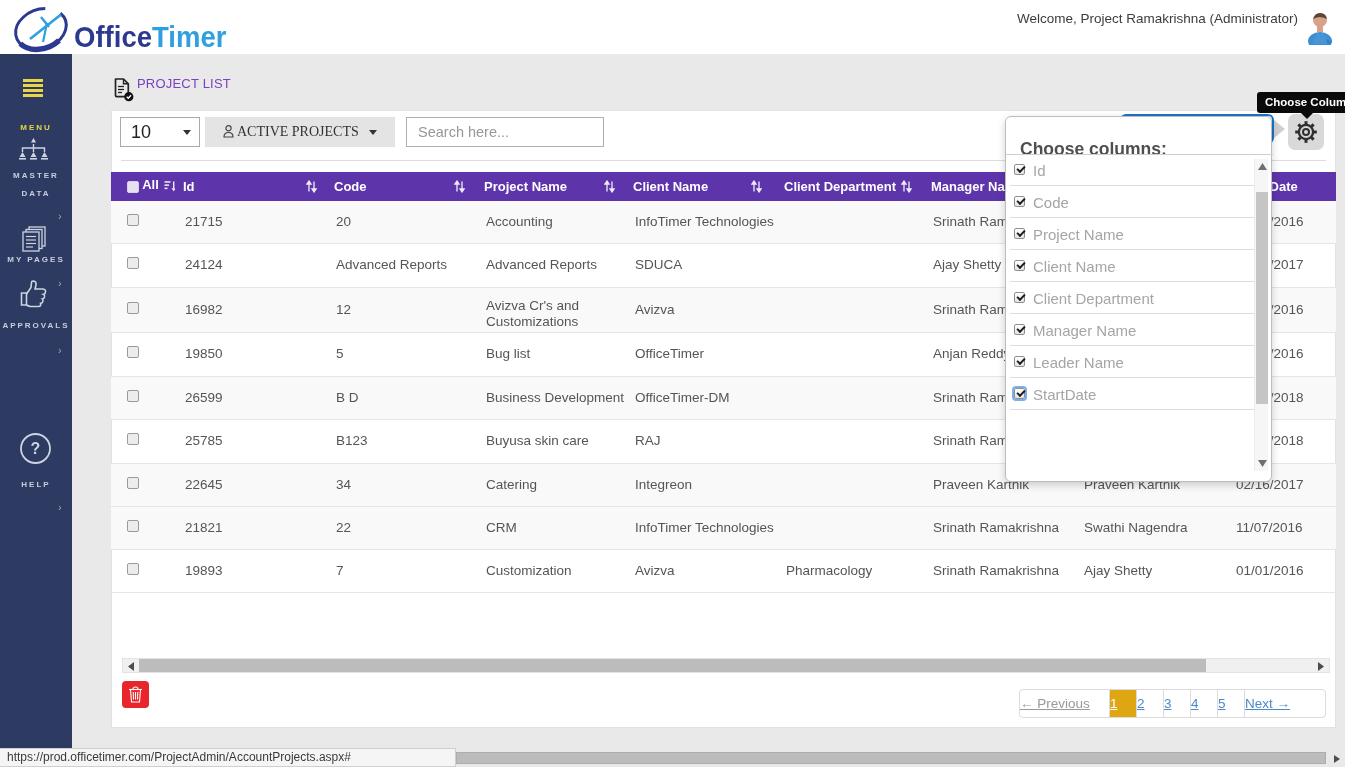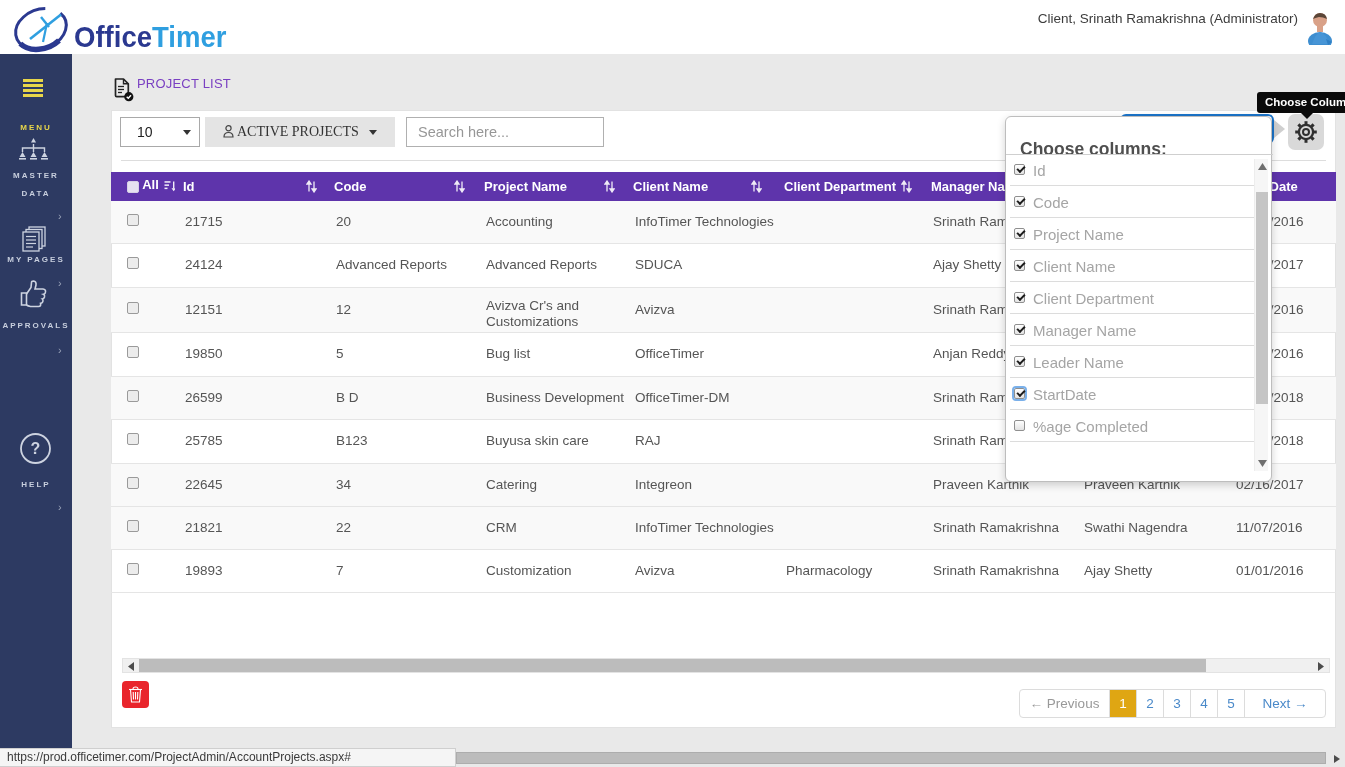--- a/index.html
+++ b/index.html
@@ -17,21 +17,21 @@
 .sb-chev { left:58px; color:#9aa3b8; font-size:11px; font-family:"Liberation Sans",sans-serif; }
 
 
 #contentbg { left:72px; top:54px; width:1273px; height:696px; background:#e9e9e9; }
 
 #pagetitle { left:137px; top:76px; font-size:13px; font-weight:normal; letter-spacing:0.2px; color:#7a40c2; }
 
 
 #card { left:111px; top:110px; width:1225px; height:618px; background:#fff; border:1px solid #e2e2e2; }
 
-#sel10 { left:120px; top:117px; width:80px; height:30px; background:#fff; border:1px solid #a9a9a9; font-size:14px; color:#222; line-height:28px; padding-left:16px; }
+#sel10 { left:120px; top:117px; width:80px; height:30px; background:#fff; border:1px solid #a9a9a9; font-size:18px; color:#222; line-height:28px; padding-left:10px; }
 #sel10 .arr { position:absolute; right:8px; top:12px; width:0; height:0; border-left:4px solid transparent; border-right:4px solid transparent; border-top:5px solid #333; }
 #btn-active { left:205px; top:117px; width:190px; height:30px; background:#e4e4e4; font-family:"Liberation Serif",serif; font-size:14px; color:#333; text-align:center; line-height:29px; }
 #btn-active .arr { display:inline-block; width:0; height:0; border-left:4.5px solid transparent; border-right:4.5px solid transparent; border-top:5.5px solid #333; margin-left:10px; vertical-align:middle; }
 #search { left:406px; top:117px; width:198px; height:30px; background:#fff; border:1px solid #b0b0b0; font-size:14.5px; color:#979797; line-height:28px; padding-left:11px; }
 #ctl-divider { left:121px; top:160px; width:1205px; height:1px; background:#ddd; }
 
 
 #tbl { left:111px; top:172px; width:1225px; border-collapse:collapse; table-layout:fixed; }
 #tbl th { background:#5e34ab; color:#fff; font-size:13px; font-weight:bold; text-align:left; padding:0 0 0 8px; height:29px; position:relative; }
 #tbl td { font-size:13.5px; color:#555; padding:0 4px 0 10px; vertical-align:middle; border-bottom:1px solid #e5e5e5; line-height:16px; white-space:nowrap; overflow:hidden; }
@@ -40,21 +40,21 @@
 #tbl tr.odd td { background:#f9f9f9; }
 .cb { display:inline-block; width:12px; height:12px; border:1px solid #9a9a9a; border-radius:2px; background:#ececec; }
 .cb-h { display:inline-block; width:12px; height:12px; border:1px solid #d6d0e6; border-radius:2px; background:#e6e1f1; vertical-align:-2px; }
 .sorticon { position:absolute; top:8px; }
 
 
 #hscroll { left:122px; top:658px; width:1208px; height:15px; background:#f0f0f0; border:1px solid #e3e3e3; }
 #hscroll .thumb { position:absolute; left:16px; top:0px; width:1067px; height:13px; background:#bcbcbc; }
 #btn-del { left:122px; top:681px; width:27px; height:27px; background:#e9252c; border-radius:4px; }
 #pager { left:1019px; top:689px; height:29px; border:1px solid #dcdcdc; border-radius:4px; background:#fff; font-size:13.5px; }
-#pager .pg { float:left; height:27px; line-height:27px; text-align:center; border-right:1px solid #dcdcdc; color:#4a89c9; }
+#pager .pg { float:left; height:27px; line-height:27px; text-align:left; border-right:1px solid #dcdcdc; color:#4a89c9;text-decoration:underline; }
 #pager .pg:last-child { border-right:none; }
 
 
 #bluebox { left:1120px; top:114px; width:154px; height:30px; border:2px solid #1b74c9; border-radius:6px; background:#fff; z-index:40; }
 #popover-arrow { left:1274px; top:120px; width:0; height:0; border-top:9px solid transparent; border-bottom:9px solid transparent; border-left:11px solid #cfcfcf; z-index:41; }
 #popup { left:1005px; top:116px; width:267px; height:366px; background:#fff; border:1px solid #bdbdbd; border-radius:6px; box-shadow:0 3px 9px rgba(0,0,0,0.18); z-index:50; }
 #popup h3 { position:absolute; left:14px; top:22px; font-size:17.5px; font-weight:bold; color:#4f4f4f; }
 #popup .tdiv { position:absolute; left:0; top:37px; width:267px; height:1px; background:#cfcfcf; }
 .pitem { position:absolute; left:0; width:240px; height:32px; }
 .pitem .lbl { position:absolute; left:27px; top:8px; font-size:15px; color:#a5a5a5; }
@@ -82,21 +82,21 @@
 <svg class="abs" style="left:0px;top:0px;z-index:6" width="290" height="54" viewBox="0 0 290 54">
   <g fill="none">
     <path d="M 45.3 8.6 A 26 19.5 -20 1 0 60.3 13.2" stroke="#2b3990" stroke-width="3"></path>
     <path d="M 20.3 43.6 A 26 19.5 -20 0 0 59 40.4" stroke="#2b3990" stroke-width="5.5"></path>
     <line x1="30" y1="39" x2="61" y2="14.5" stroke="#2f9fe0" stroke-width="2.6"></line>
     <line x1="41" y1="17" x2="49" y2="27" stroke="#2f9fe0" stroke-width="2.4"></line>
     <line x1="47" y1="23" x2="43" y2="42" stroke="#2f9fe0" stroke-width="2.2"></line>
   </g>
   <text x="0" y="0" transform="translate(74,47) scale(0.95,1)" font-family="Liberation Sans, sans-serif" font-size="29" font-weight="bold" fill="#2b3990">Office<tspan fill="#2f9fe0">Timer</tspan></text>
 </svg>
-<div class="abs" id="welcome">Client, Srinath Ramakrishna (Administrator)</div>
+<div class="abs" id="welcome">Welcome, Project Ramakrishna (Administrator)</div>
 <svg class="abs" style="left:1306px;top:11px;z-index:6" width="28" height="34" viewBox="0 0 28 34">
   <ellipse cx="14" cy="30" rx="12" ry="9" fill="#3e8ed0"></ellipse>
   <path d="M6 33 Q 10 22 14 21 Q 20 22 23 33 Z" fill="#4795d6"></path>
   <rect x="11" y="13" width="6" height="8" fill="#d9a188"></rect>
   <circle cx="14" cy="9" r="7" fill="#d9a188"></circle>
   <path d="M7 8 Q 9 2 14 2 Q 20 2 21 8 Q 17 6 13 6 Q 9 7 7 8 Z" fill="#5a4638"></path>
   <path d="M20 28 L 26 31 L 22 34 Z" fill="#2f7fc4"></path>
 </svg>
 
 <div class="abs" style="left:23px;top:79px;width:20px;height:3px;background:#e8d64a;z-index:6"></div>
@@ -258,21 +258,21 @@
         <td>Advanced Reports</td>
         <td>Advanced Reports</td>
         <td>SDUCA</td>
         <td></td>
         <td>Ajay Shetty</td>
         <td>Ajay Shetty</td>
         <td>01/01/2017</td>
       </tr>
 <tr class="odd" style="height:45px">
         <td style="padding-left:16px"><span class="cb"></span></td>
-        <td>12151</td>
+        <td>16982</td>
         <td>12</td>
         <td class="wrap">Avizva Cr's and Customizations</td>
         <td>Avizva</td>
         <td></td>
         <td>Srinath Ramakrishna</td>
         <td>Ajay Shetty</td>
         <td>04/06/2016</td>
       </tr>
 <tr style="height:44px">
         <td style="padding-left:16px"><span class="cb"></span></td>
@@ -429,25 +429,20 @@
   <div class="pitem" style="top:229px">
       <span class="pcb checked"></span>
       <span class="lbl">Leader Name</span>
       <span class="idiv"></span>
     </div>
   <div class="pitem" style="top:261px">
       <span class="pcb checked" style="outline:2px solid #7ab0ea"></span>
       <span class="lbl">StartDate</span>
       <span class="idiv"></span>
     </div>
-  <div class="pitem" style="top:293px">
-      <span class="pcb"></span>
-      <span class="lbl">%age Completed</span>
-      <span class="idiv"></span>
-    </div>
   <div id="pscroll">
     <svg style="position:absolute;left:3px;top:4px" width="9" height="7" viewBox="0 0 9 7">
         <path d="M4.5 0 L9 7 L0 7 Z" fill="#6f6f6f"></path>
       </svg>
     <div class="pthumb"></div>
     <svg style="position:absolute;left:3px;bottom:4px" width="9" height="7" viewBox="0 0 9 7">
         <path d="M0 0 L9 0 L4.5 7 Z" fill="#6f6f6f"></path>
       </svg>
   </div>
 </div>

